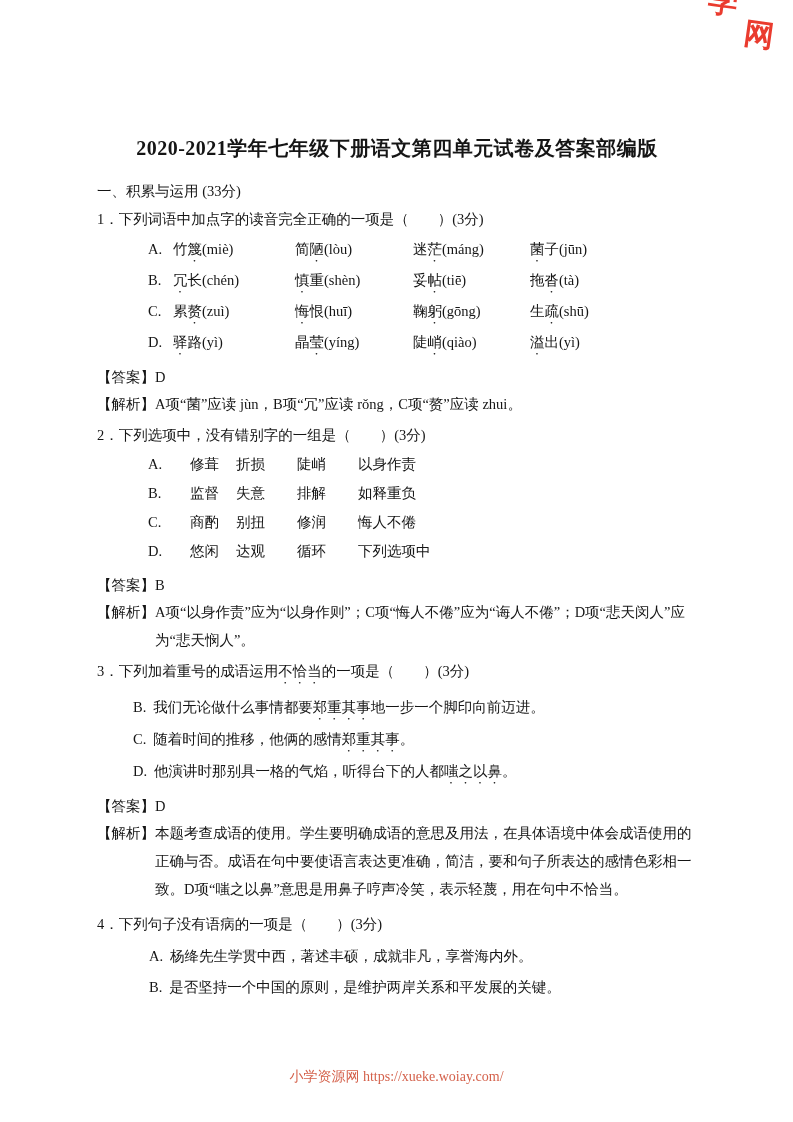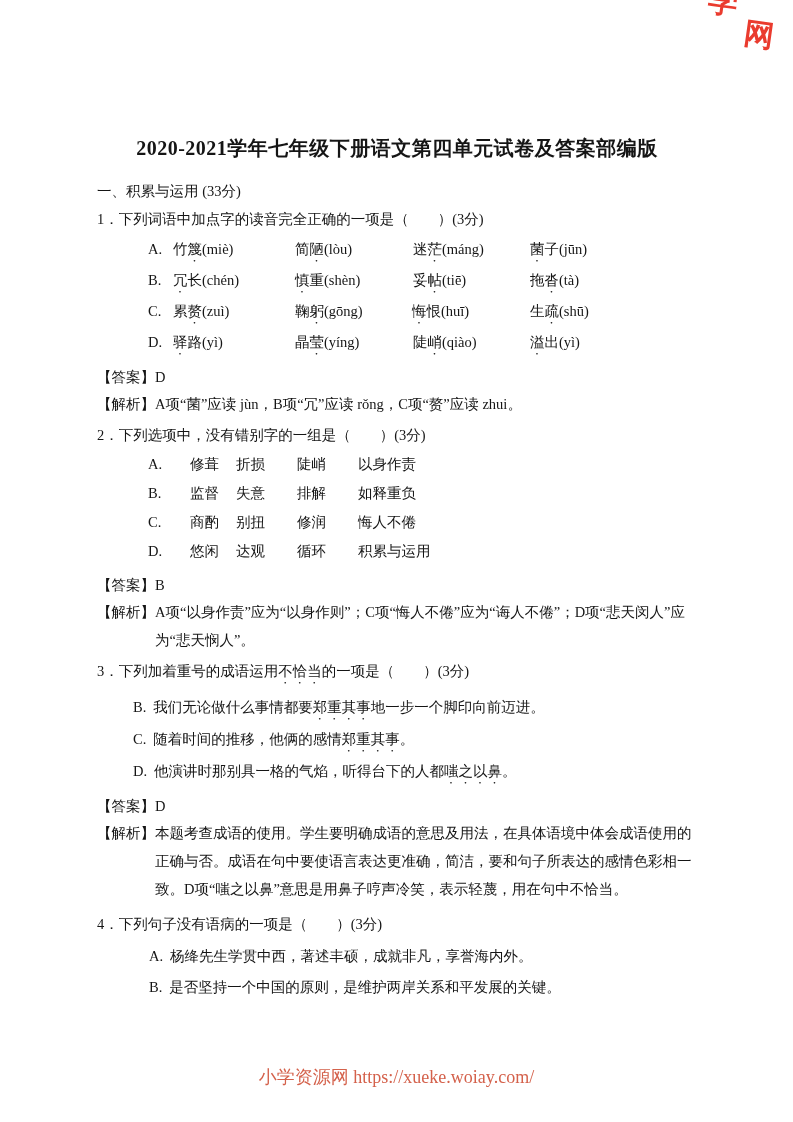--- a/index.html
+++ b/index.html
@@ -40,21 +40,21 @@
   
   .dt {
     -webkit-text-emphasis:dot; -webkit-text-emphasis-position:under right;
     text-emphasis:dot; text-emphasis-position:under right;
   }
 
   .watermark { position:absolute; color:#ea3b2e; font-size:30px; font-weight:bold; transform:rotate(8deg); }
   .wm1 { left:708px; top:-9px; }
   .wm2 { left:744px; top:24px; }
 
-  .footer { position:absolute; top:1066px; left:0; width:100%; text-align:center; font-size:18px; }
+  .footer { position:absolute; top:1066px; left:0; width:100%; text-align:center; font-size:14px; }
   .footer a { color:#d4614b; text-decoration:none; cursor:pointer; }
 </style>
 </head>
 <body>
 
 <div class="page">
 
   <div class="watermark wm1">学</div>
   <div class="watermark wm2">网</div>
 
@@ -75,22 +75,22 @@
       <div class="q1row">
         <span class="letter">B.</span>
         <span class="cell c0"><span></span><span class="dt">冗</span><span>长(chén)</span></span>
         <span class="cell c1"><span></span><span class="dt">慎</span><span>重(shèn)</span></span>
         <span class="cell c2"><span>妥</span><span class="dt">帖</span><span>(tiē)</span></span>
         <span class="cell c3"><span>拖</span><span class="dt">沓</span><span>(tà)</span></span>
       </div>
       <div class="q1row">
         <span class="letter">C.</span>
         <span class="cell c0"><span>累</span><span class="dt">赘</span><span>(zuì)</span></span>
+        <span class="cell c1"><span></span><span class="dt">悔</span><span>恨(huī)</span></span>
         <span class="cell c2"><span>鞠</span><span class="dt">躬</span><span>(gōng)</span></span>
-        <span class="cell c1"><span></span><span class="dt">悔</span><span>恨(huī)</span></span>
         <span class="cell c3"><span>生</span><span class="dt">疏</span><span>(shū)</span></span>
       </div>
       <div class="q1row">
         <span class="letter">D.</span>
         <span class="cell c0"><span></span><span class="dt">驿</span><span>路(yì)</span></span>
         <span class="cell c1"><span>晶</span><span class="dt">莹</span><span>(yíng)</span></span>
         <span class="cell c2"><span>陡</span><span class="dt">峭</span><span>(qiào)</span></span>
         <span class="cell c3"><span></span><span class="dt">溢</span><span>出(yì)</span></span>
       </div>
     </div>
@@ -118,21 +118,21 @@
         <span class="w w0">商酌</span>
         <span class="w">别扭</span>
         <span class="w">修润</span>
         <span class="w wlast">悔人不倦</span>
       </div>
       <div class="q2row">
         <span class="letter">D.</span>
         <span class="w w0">悠闲</span>
         <span class="w">达观</span>
         <span class="w">循环</span>
-        <span class="w wlast">积累与运用</span>
+        <span class="w wlast">下列选项中</span>
       </div>
     </div>
     <p class="answer">【答案】B</p>
     <p class="analysis">【解析】A项“以身作责”应为“以身作则”；C项“悔人不倦”应为“诲人不倦”；D项“悲天闵人”应为“悲天悯人”。</p>
 
     <p class="stem"><span>3．下列加着重号的成语运用</span><span class="dt">不恰当</span><span>的一项是（　　）(3分)</span></p>
     <div class="optrows">
       <p class="option"><span class="letter">B.</span><span>我们无论做什么事情都要</span><span class="dt">郑重其事</span><span>地一步一个脚印向前迈进。</span></p>
       <p class="option"><span class="letter">C.</span><span>随着时间的推移，他俩的感情</span><span class="dt">郑重其事</span><span>。</span></p>
       <p class="option"><span class="letter">D.</span><span>他演讲时那别具一格的气焰，听得台下的人都</span><span class="dt">嗤之以鼻</span><span>。</span></p>

